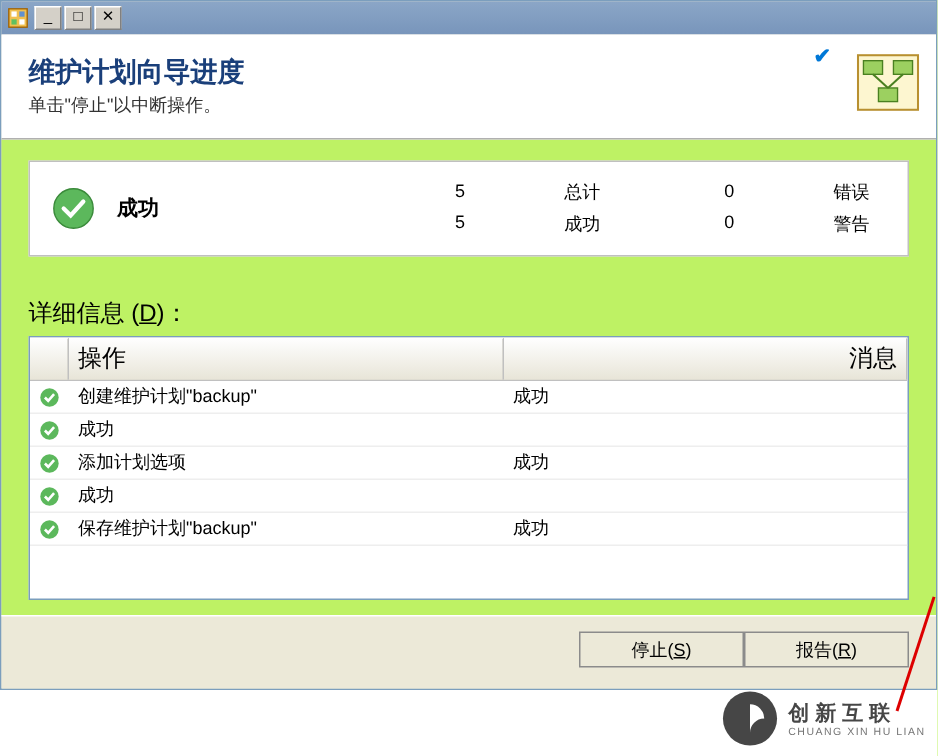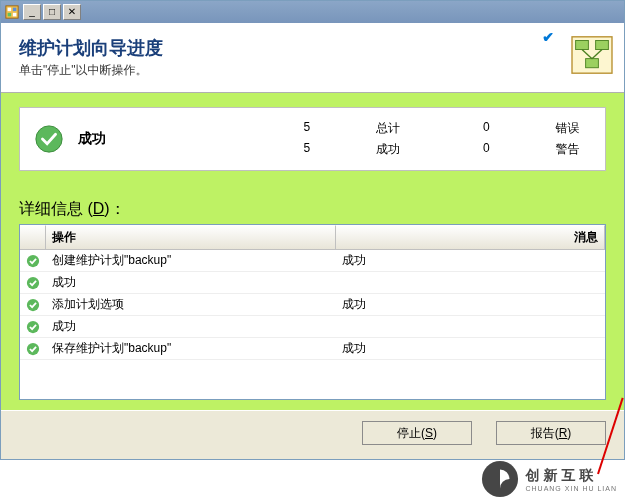--- a/index.html
+++ b/index.html
@@ -25,32 +25,32 @@
 .summary .big-check { width: 30px; height: 30px; }
 .summary .status-label { font-size: 14px; font-weight: bold; flex: 0 0 200px; }
 .summary .stats { display: grid; grid-template-columns: auto auto auto auto; gap: 4px 60px; font-size: 12px; flex: 1; }
 .summary .stats .num { text-align: right; padding-right: 6px; }
 
 .details-label { margin-top: 28px; margin-bottom: 4px; font-size: 16px; }
 .details-label .u { text-decoration: underline; }
 
 .grid { background: #fff; border: 1px solid #7b9ebd; flex: 1; display: flex; flex-direction: column; overflow: hidden; }
 .grid-header { display: flex; background: #ece9d8; border-bottom: 1px solid #c0c0c0; flex-shrink: 0; }
-.grid-header .cell { padding: 3px 6px; border-right: 1px solid #c0c0c0; font-size: 12px; background: linear-gradient(to bottom, #fefefe 0%, #e8e5d8 100%); border-top: 1px solid #fff; font-weight: bold; }
+.grid-header .cell { padding: 3px 6px; border-right: 1px solid #c0c0c0; font-size: 16px; background: linear-gradient(to bottom, #fefefe 0%, #e8e5d8 100%); border-top: 1px solid #fff; }
 .grid-header .cell:first-child { width: 26px; padding: 3px 4px; }
 .col-action { width: 290px; }
 .col-status { width: 130px; }
 .col-msg { flex: 1; text-align: right; }
 
 .grid-body { flex: 1; overflow: auto; }
 .grid-row { display: flex; border-bottom: 1px solid #eee; align-items: center; height: 22px; }
 .grid-row .ico { width: 26px; display: flex; align-items: center; justify-content: center; }
 .grid-row .cell { padding: 2px 6px; font-size: 12px; }
 
-.footer { padding: 10px 18px 14px; display: flex; justify-content: flex-end; gap: 24px; background: #ece9d8; border-top: 1px solid #fff; flex-shrink: 0; }
+.footer { padding: 10px 18px 14px; display: flex; justify-content: flex-end; gap: 0; background: #ece9d8; border-top: 1px solid #fff; flex-shrink: 0; }
 .footer button { width: 110px; height: 24px; background: #ece9d8; border: 1px solid #8b8b8b; font-size: 12px; cursor: default; }
 .footer button .u { text-decoration: underline; }
 
 .watermark { position: absolute; right: 8px; bottom: 6px; display: flex; align-items: center; gap: 6px; opacity: 0.9; justify-content: flex-end; }
 .watermark .logo { width: 38px; height: 38px; }
 .watermark .txt .cn { font-size: 14px; font-weight: bold; letter-spacing: 4px; color: #333; }
 .watermark .txt .en { font-size: 7px; letter-spacing: 1px; color: #666; }
 
 .red-line { position: absolute; right: 26px; bottom: 30px; width: 2px; height: 80px; background: #d00; transform: rotate(18deg); transform-origin: bottom; }
 </style>

